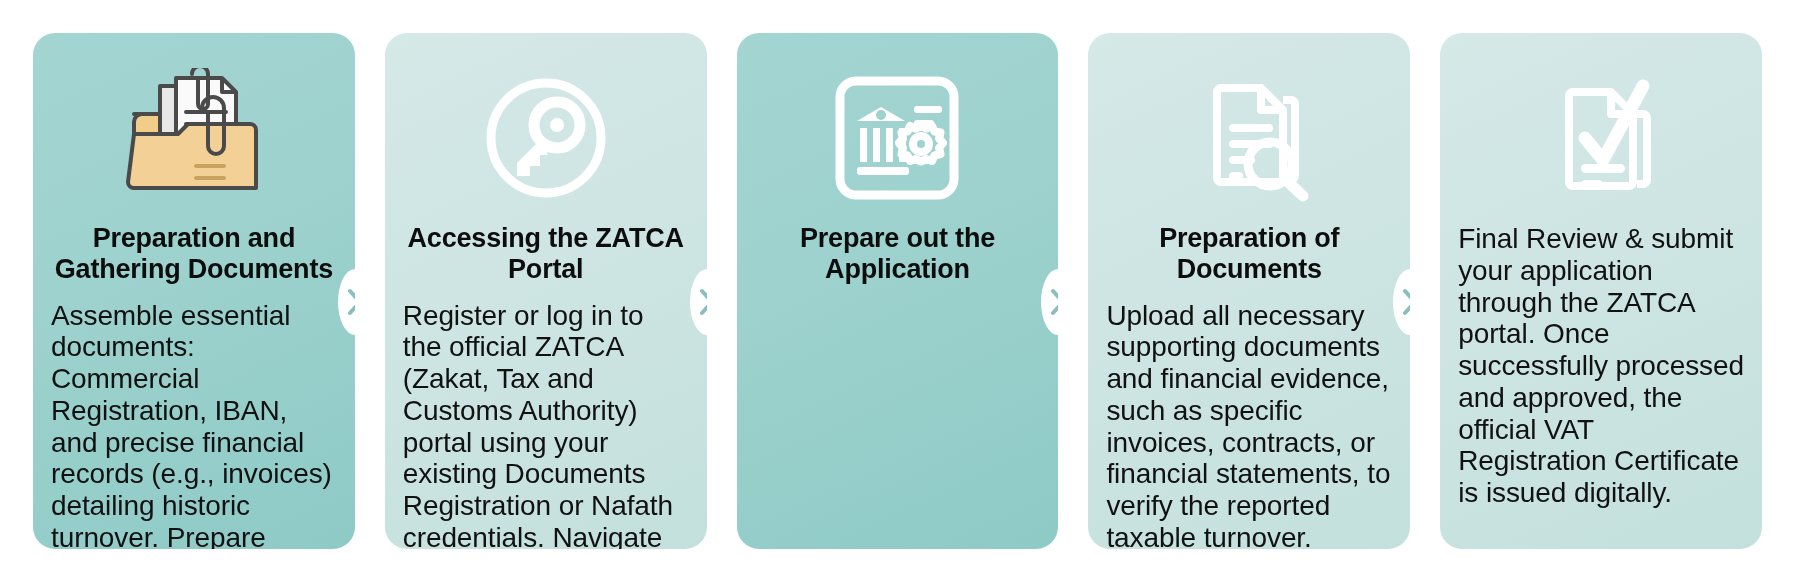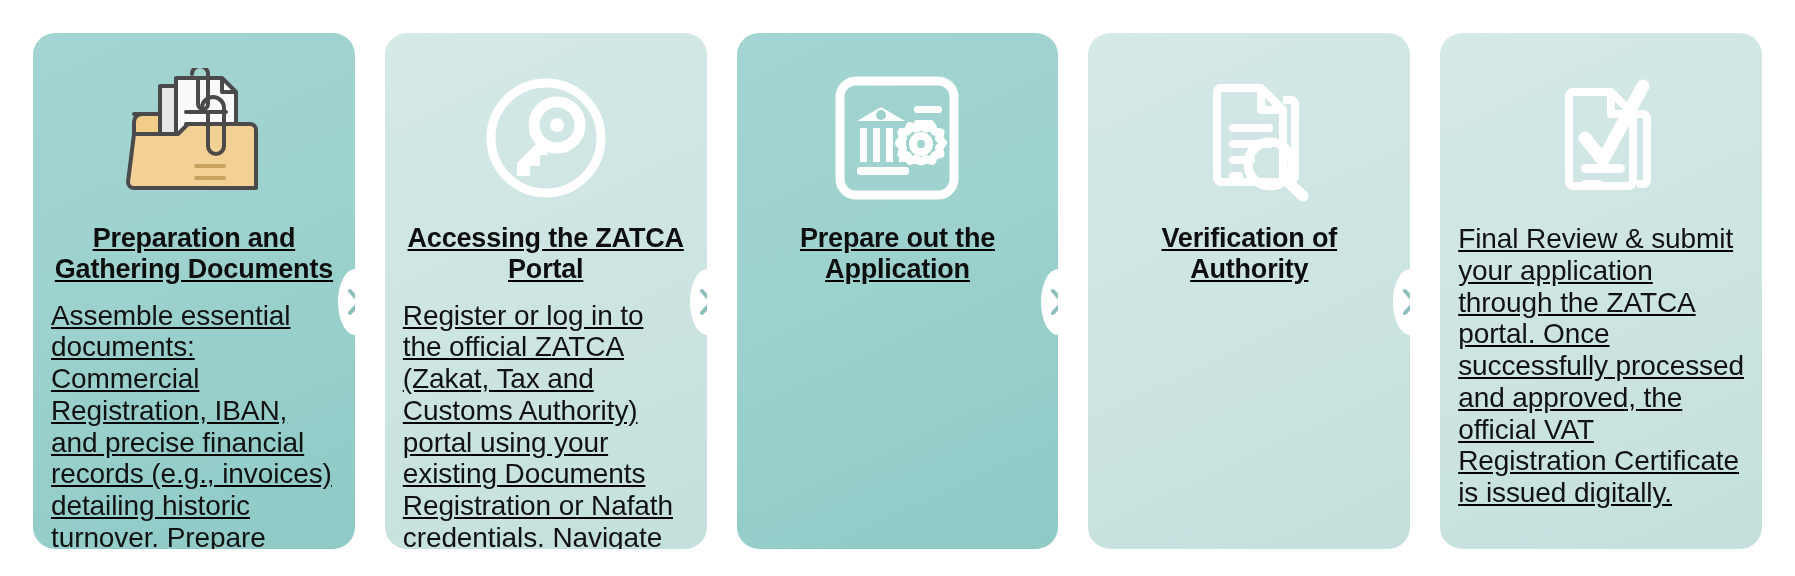--- a/index.html
+++ b/index.html
@@ -13,21 +13,20 @@
   }
 
   #flow {
     position: relative;
     width: 1795px;
     height: 425px;
     display: flex;
     align-items: flex-start;
     padding: 33px 33px 27px 33px;
     gap: 0;
-    text-decoration: underline;
   }
 
   .step {
     position: relative;
     flex: 1 1 0;
     height: 516px;
     border-radius: 22px;
     padding: 30px 18px 18px 18px;
     display: flex;
     flex-direction: column;
@@ -193,21 +192,22 @@
 
         <rect x="44" y="50" width="44" height="8" rx="4" fill="#ffffff"></rect>
         <rect x="44" y="66" width="44" height="8" rx="4" fill="#ffffff"></rect>
         <rect x="44" y="82" width="26" height="8" rx="4" fill="#ffffff"></rect>
         <rect x="44" y="98" width="14" height="8" rx="4" fill="#ffffff"></rect>
 
         <circle cx="85" cy="90" r="22" fill="none" stroke="#ffffff" stroke-width="9"></circle>
         <line x1="101" y1="106" x2="118" y2="122" stroke="#ffffff" stroke-width="11" stroke-linecap="round"></line>
       </svg>
     </div>
-    <div class="step-title">Verification of Authority</div>
+    <div class="step-title">Preparation of Documents</div>
+    <div class="step-body">Upload all necessary supporting documents and financial evidence, such as specific invoices, contracts, or financial statements, to verify the reported taxable turnover.</div>
     <div class="connector" style="right:-17px;">
       <svg width="20" height="30" viewBox="0 0 20 30" aria-hidden="true">
         <path d="M5 4 L15 15 L5 26" fill="none" stroke="#8cbfbc" stroke-width="4" stroke-linecap="round" stroke-linejoin="round"></path>
       </svg>
     </div>
   </div>
 
   <div class="step tone-light">
     <div class="icon-wrap">
       <svg width="128" height="128" viewBox="0 0 128 128" aria-hidden="true">

